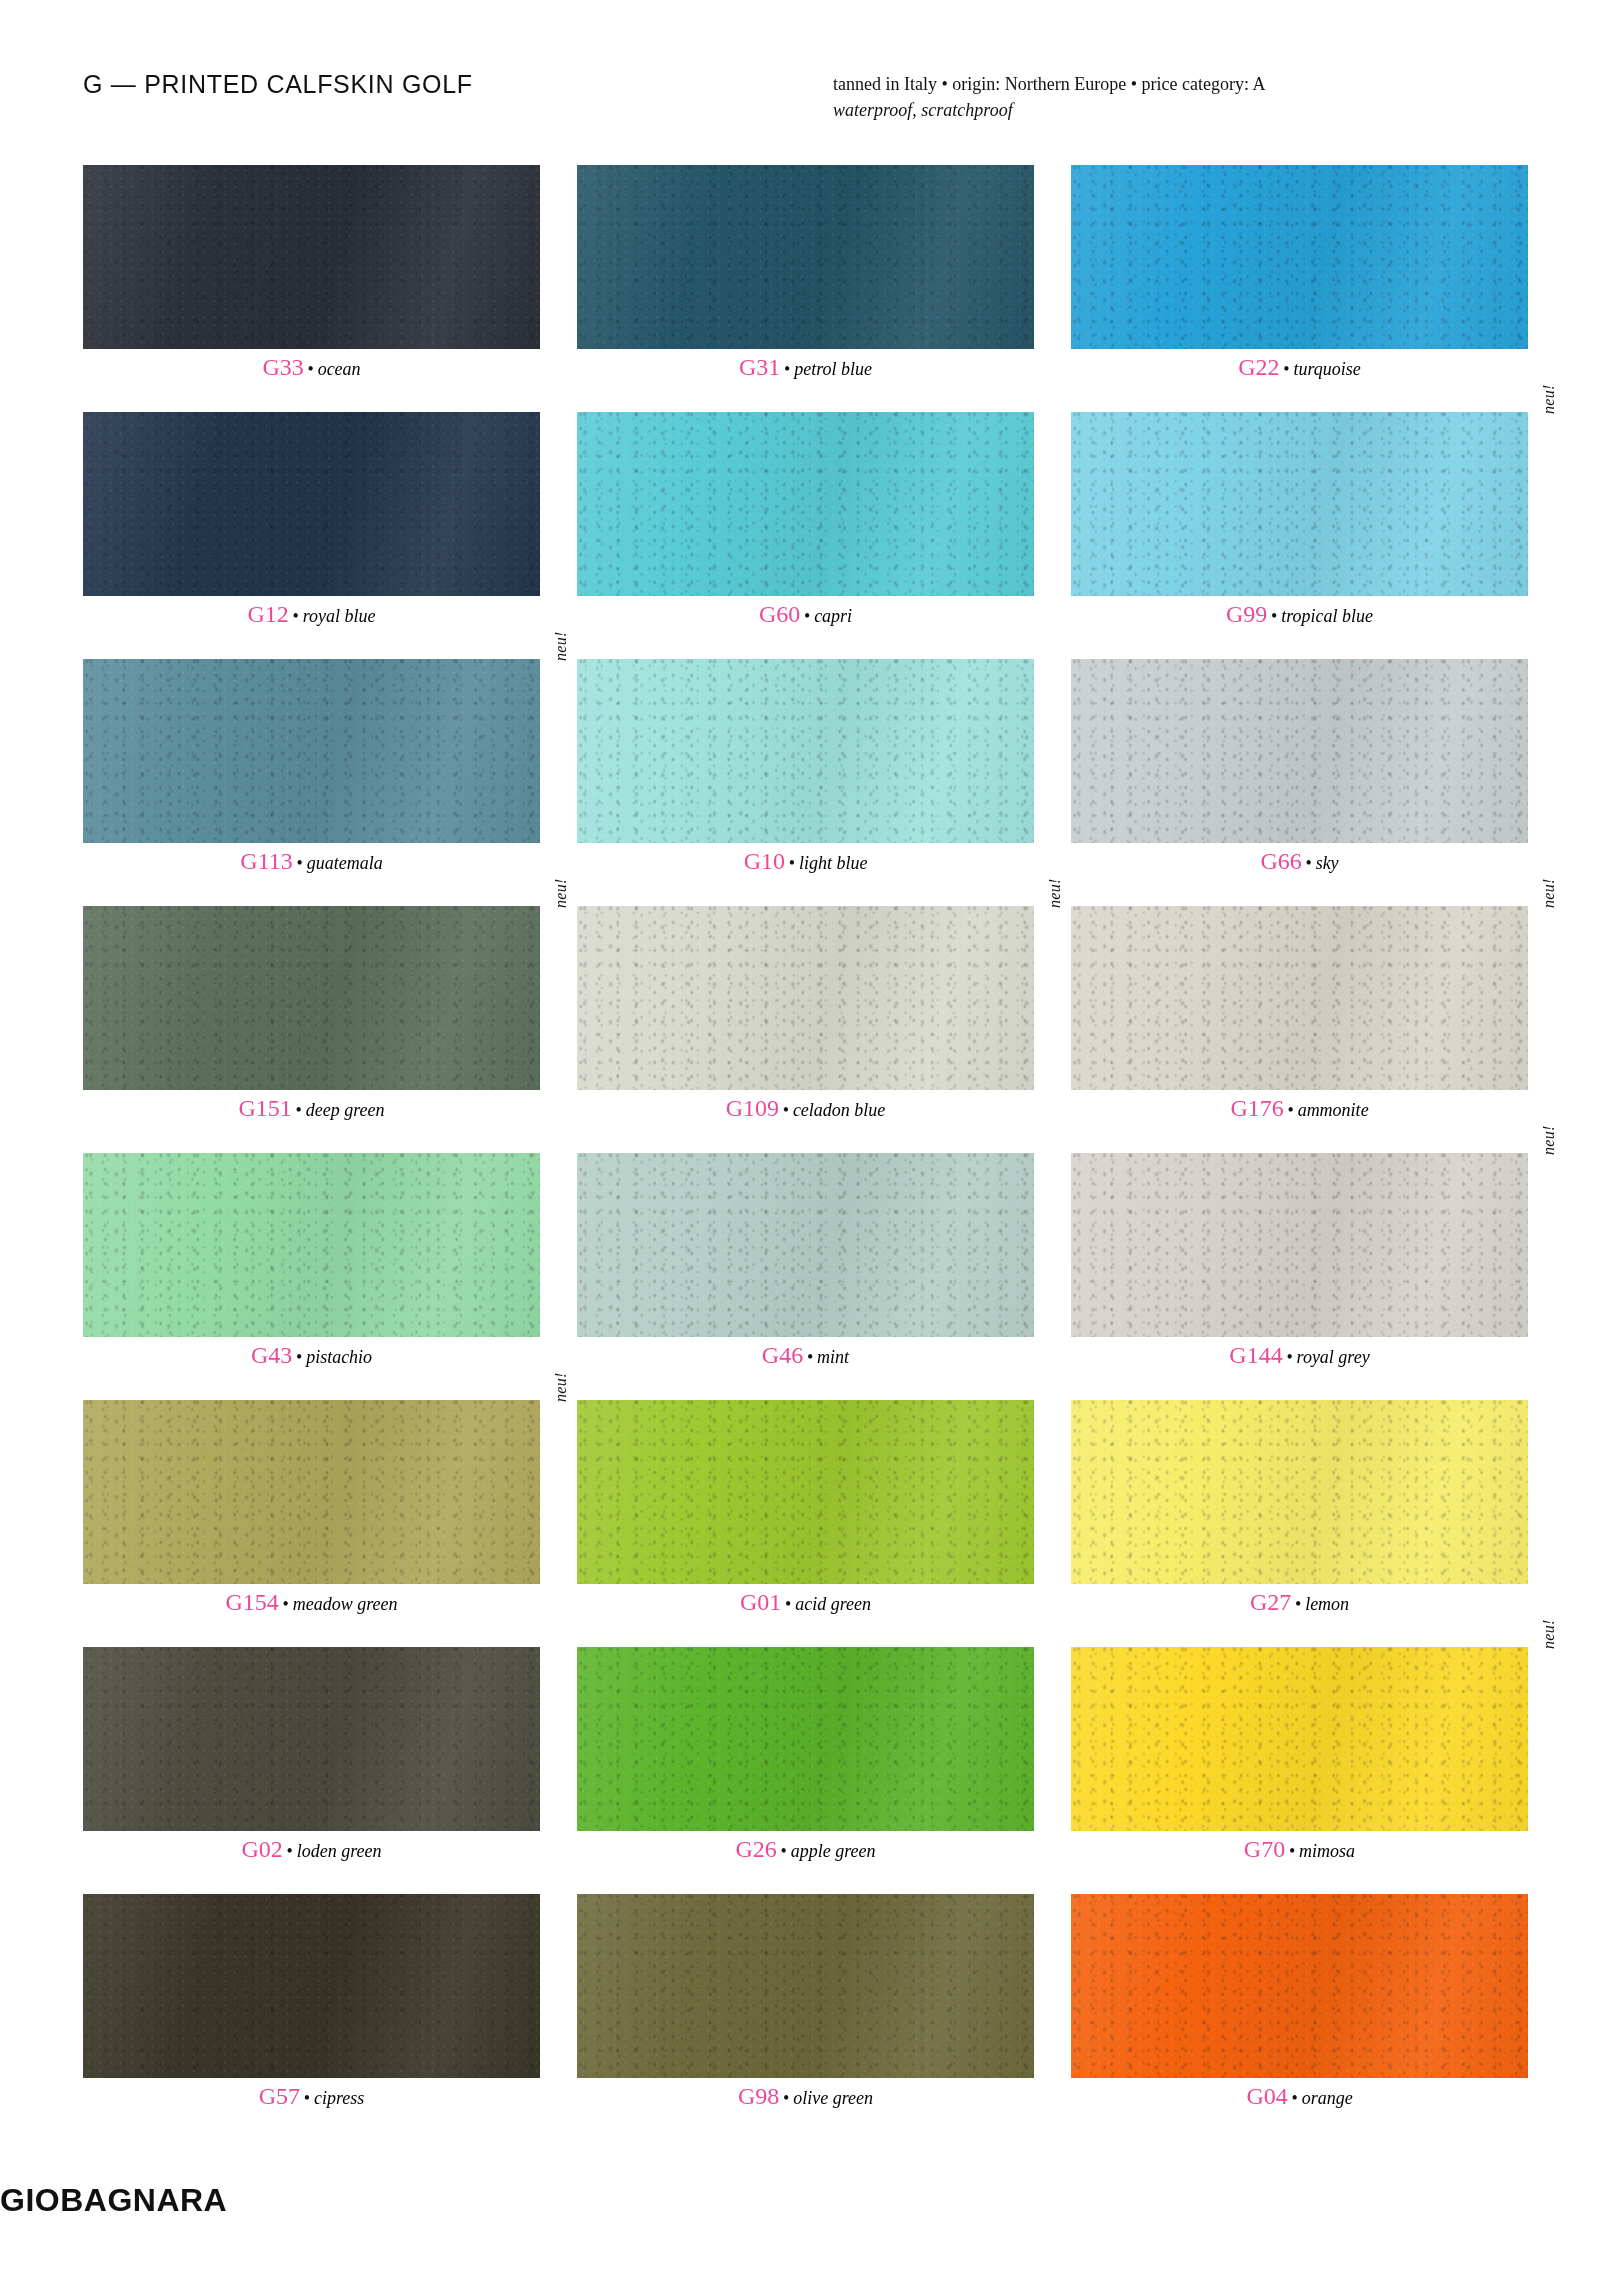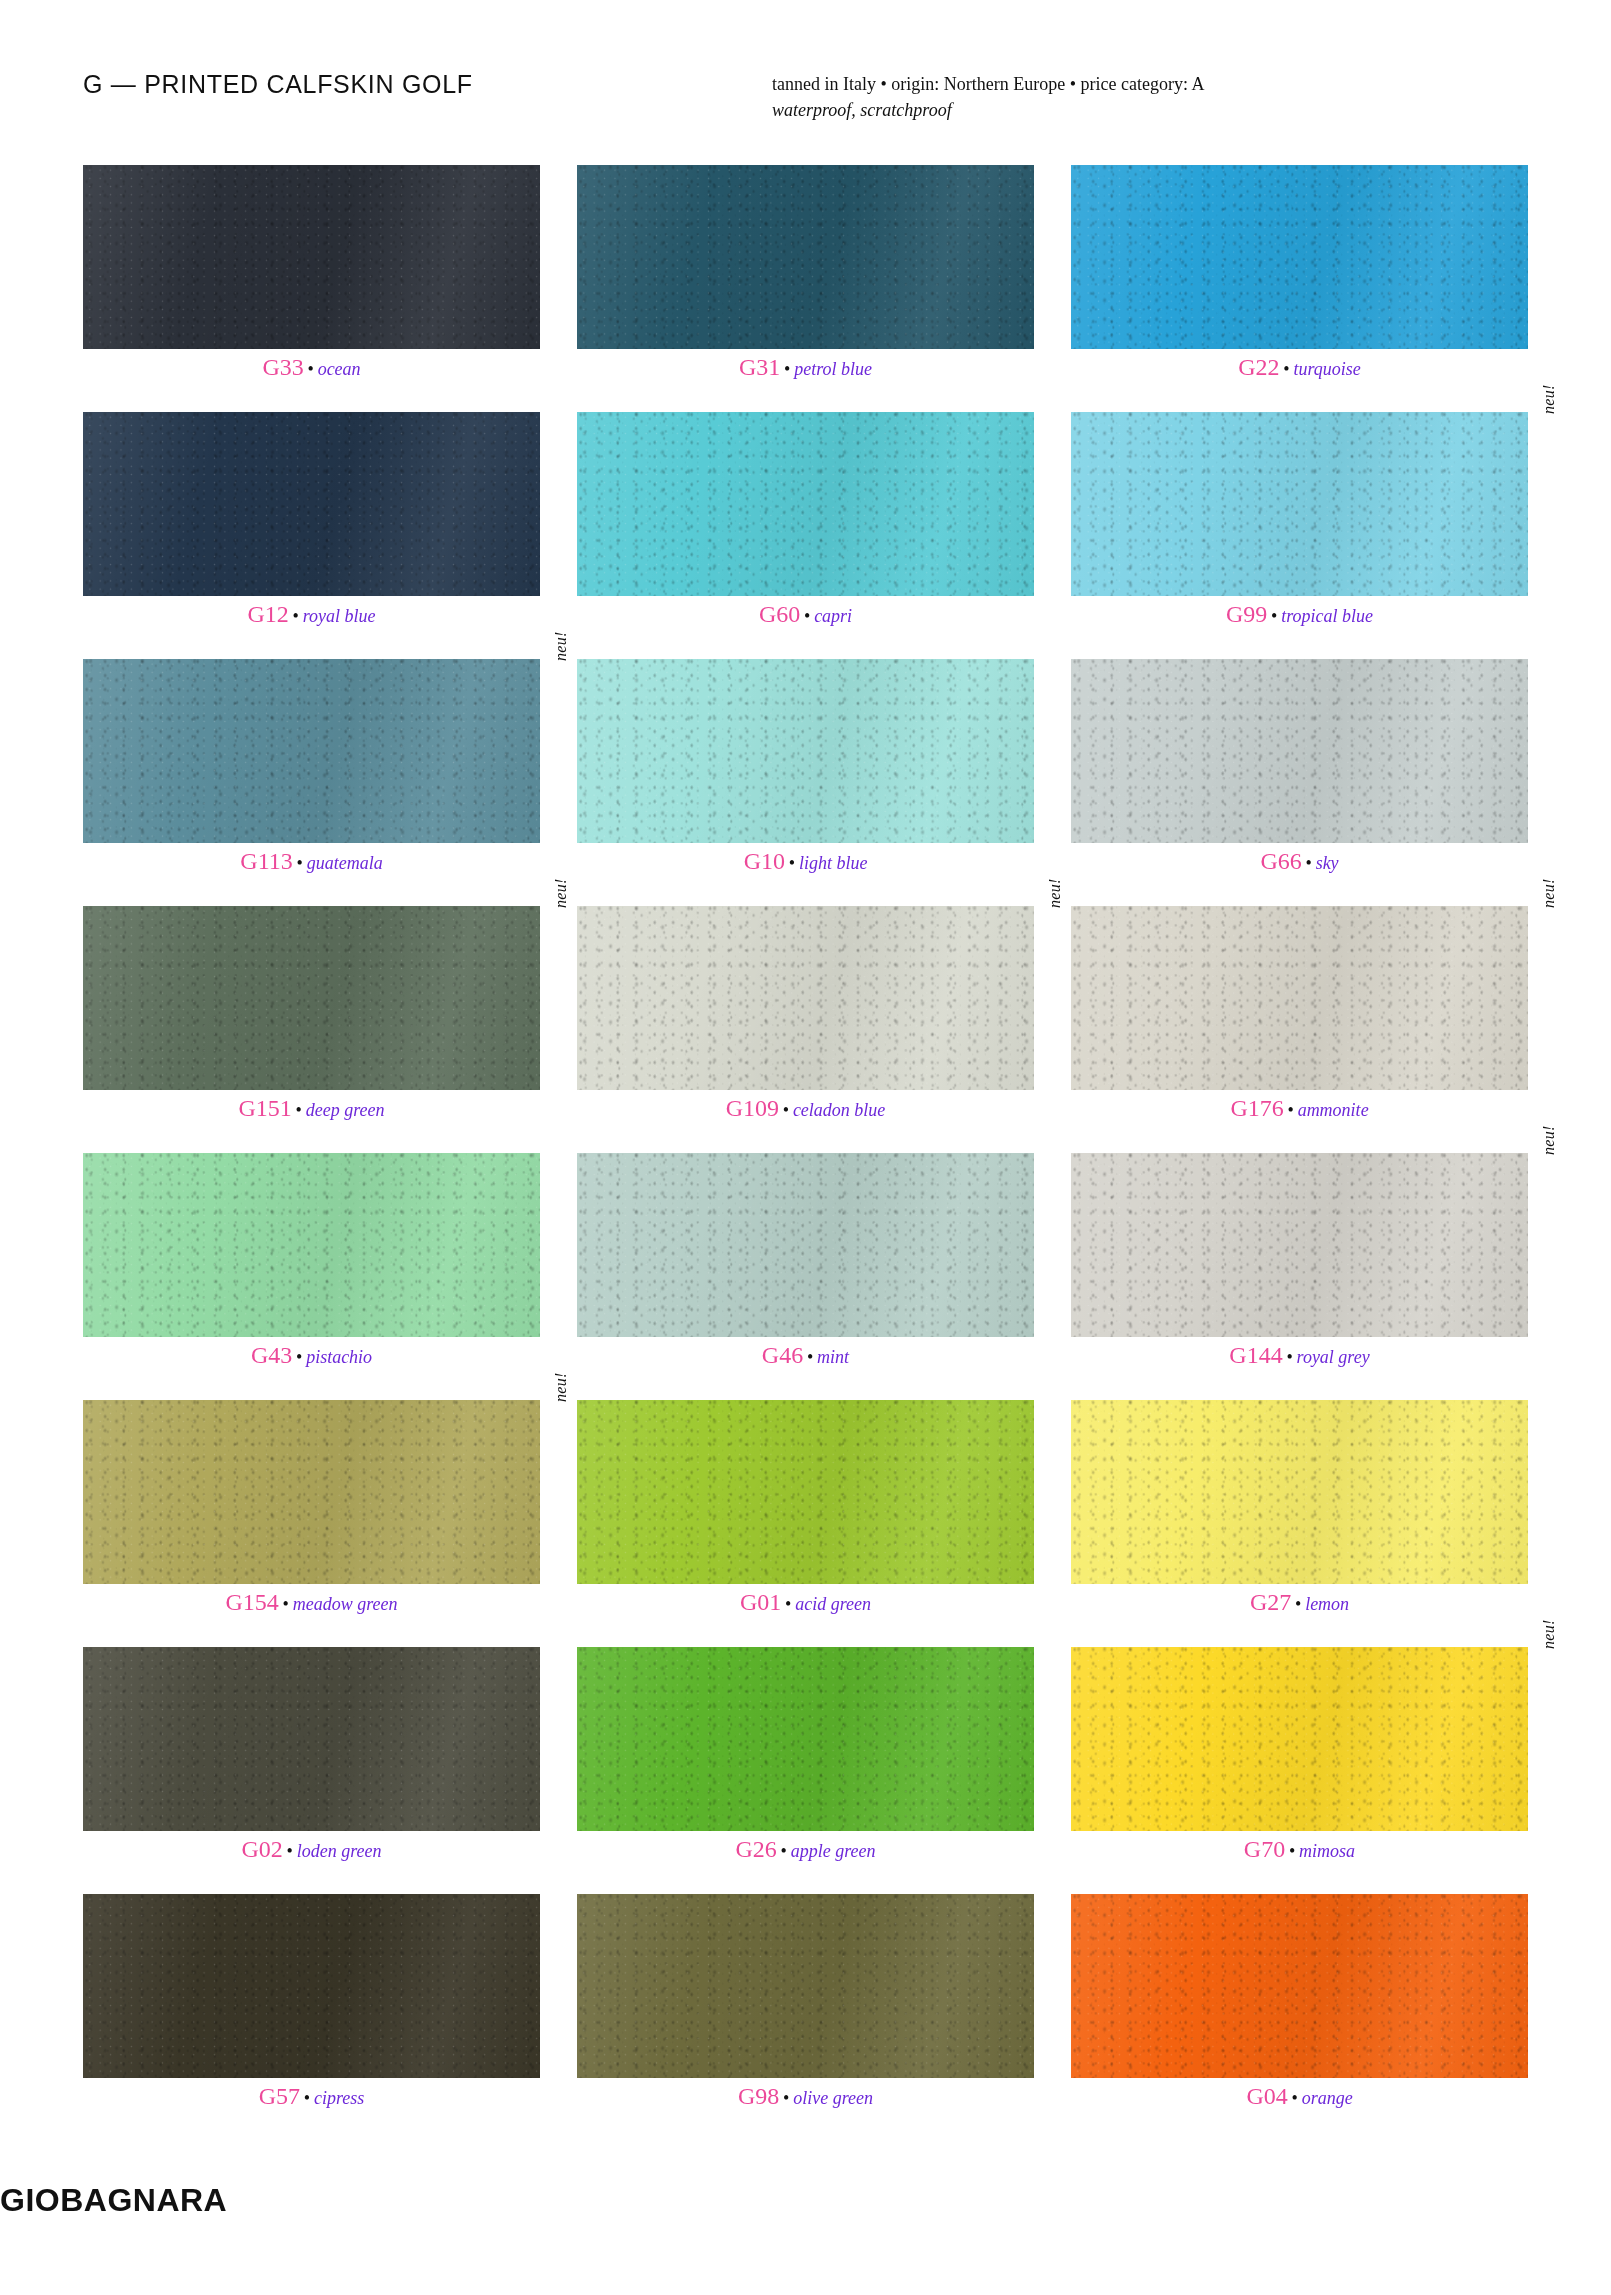--- a/index.html
+++ b/index.html
@@ -38,21 +38,21 @@
     top: 0;
     font-family: "Liberation Sans", sans-serif;
     font-size: 25px;
     font-weight: 400;
     letter-spacing: 0.7px;
     color: #111111;
     white-space: nowrap;
   }
   .header-meta {
     position: absolute;
-    left: 689px;
+    left: 750px;
     top: 2.2px;
     font-family: "Liberation Serif", serif;
     font-size: 18px;
     line-height: 1.42;
     color: #111111;
     white-space: nowrap;
   }
   .header-meta .meta-line2 {
     font-style: italic;
     display: block;
@@ -150,21 +150,21 @@
   .caption .dot {
     font-family: "Liberation Serif", serif;
     font-size: 18px;
     color: #111111;
     padding: 0 3.8px;
   }
   .caption .name {
     font-family: "Liberation Serif", serif;
     font-style: italic;
     font-size: 18px;
-    color: #6d28d9;
+    color: #000000;
   }
 
   
   .footer {
     position: absolute;
     left: 0;
     right: 0;
     top: 2182px;
     text-align: left;
   }

